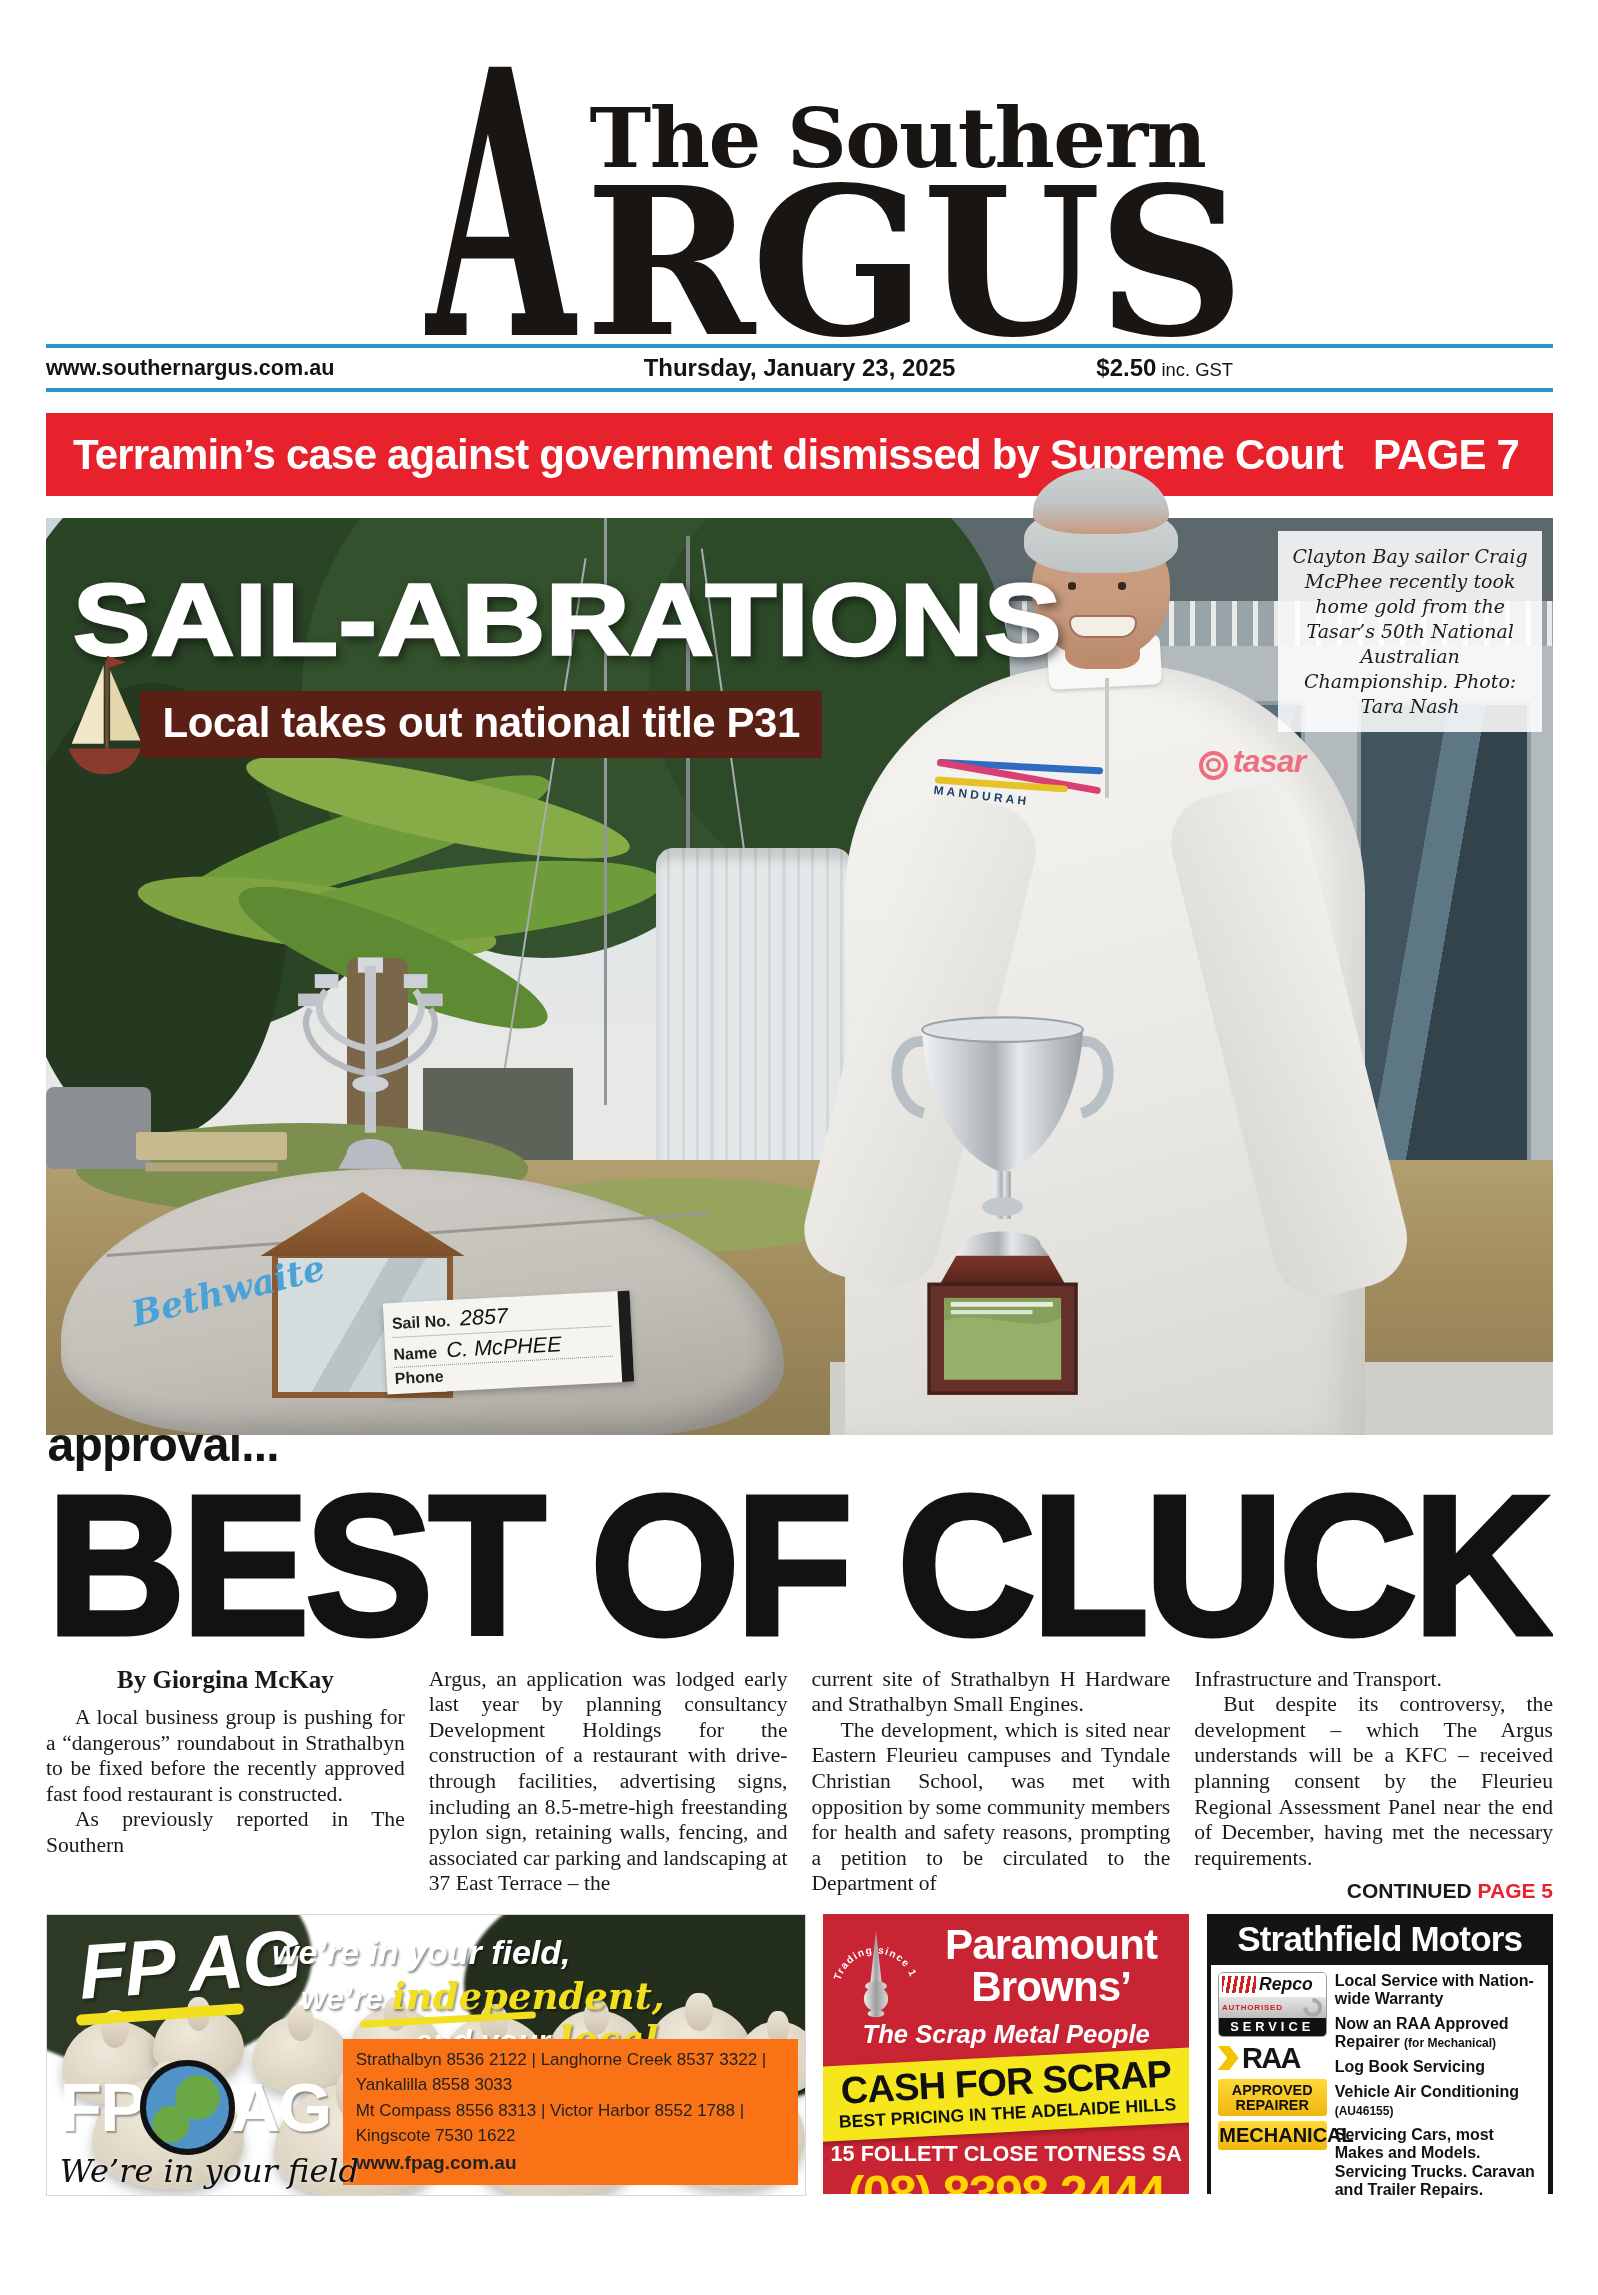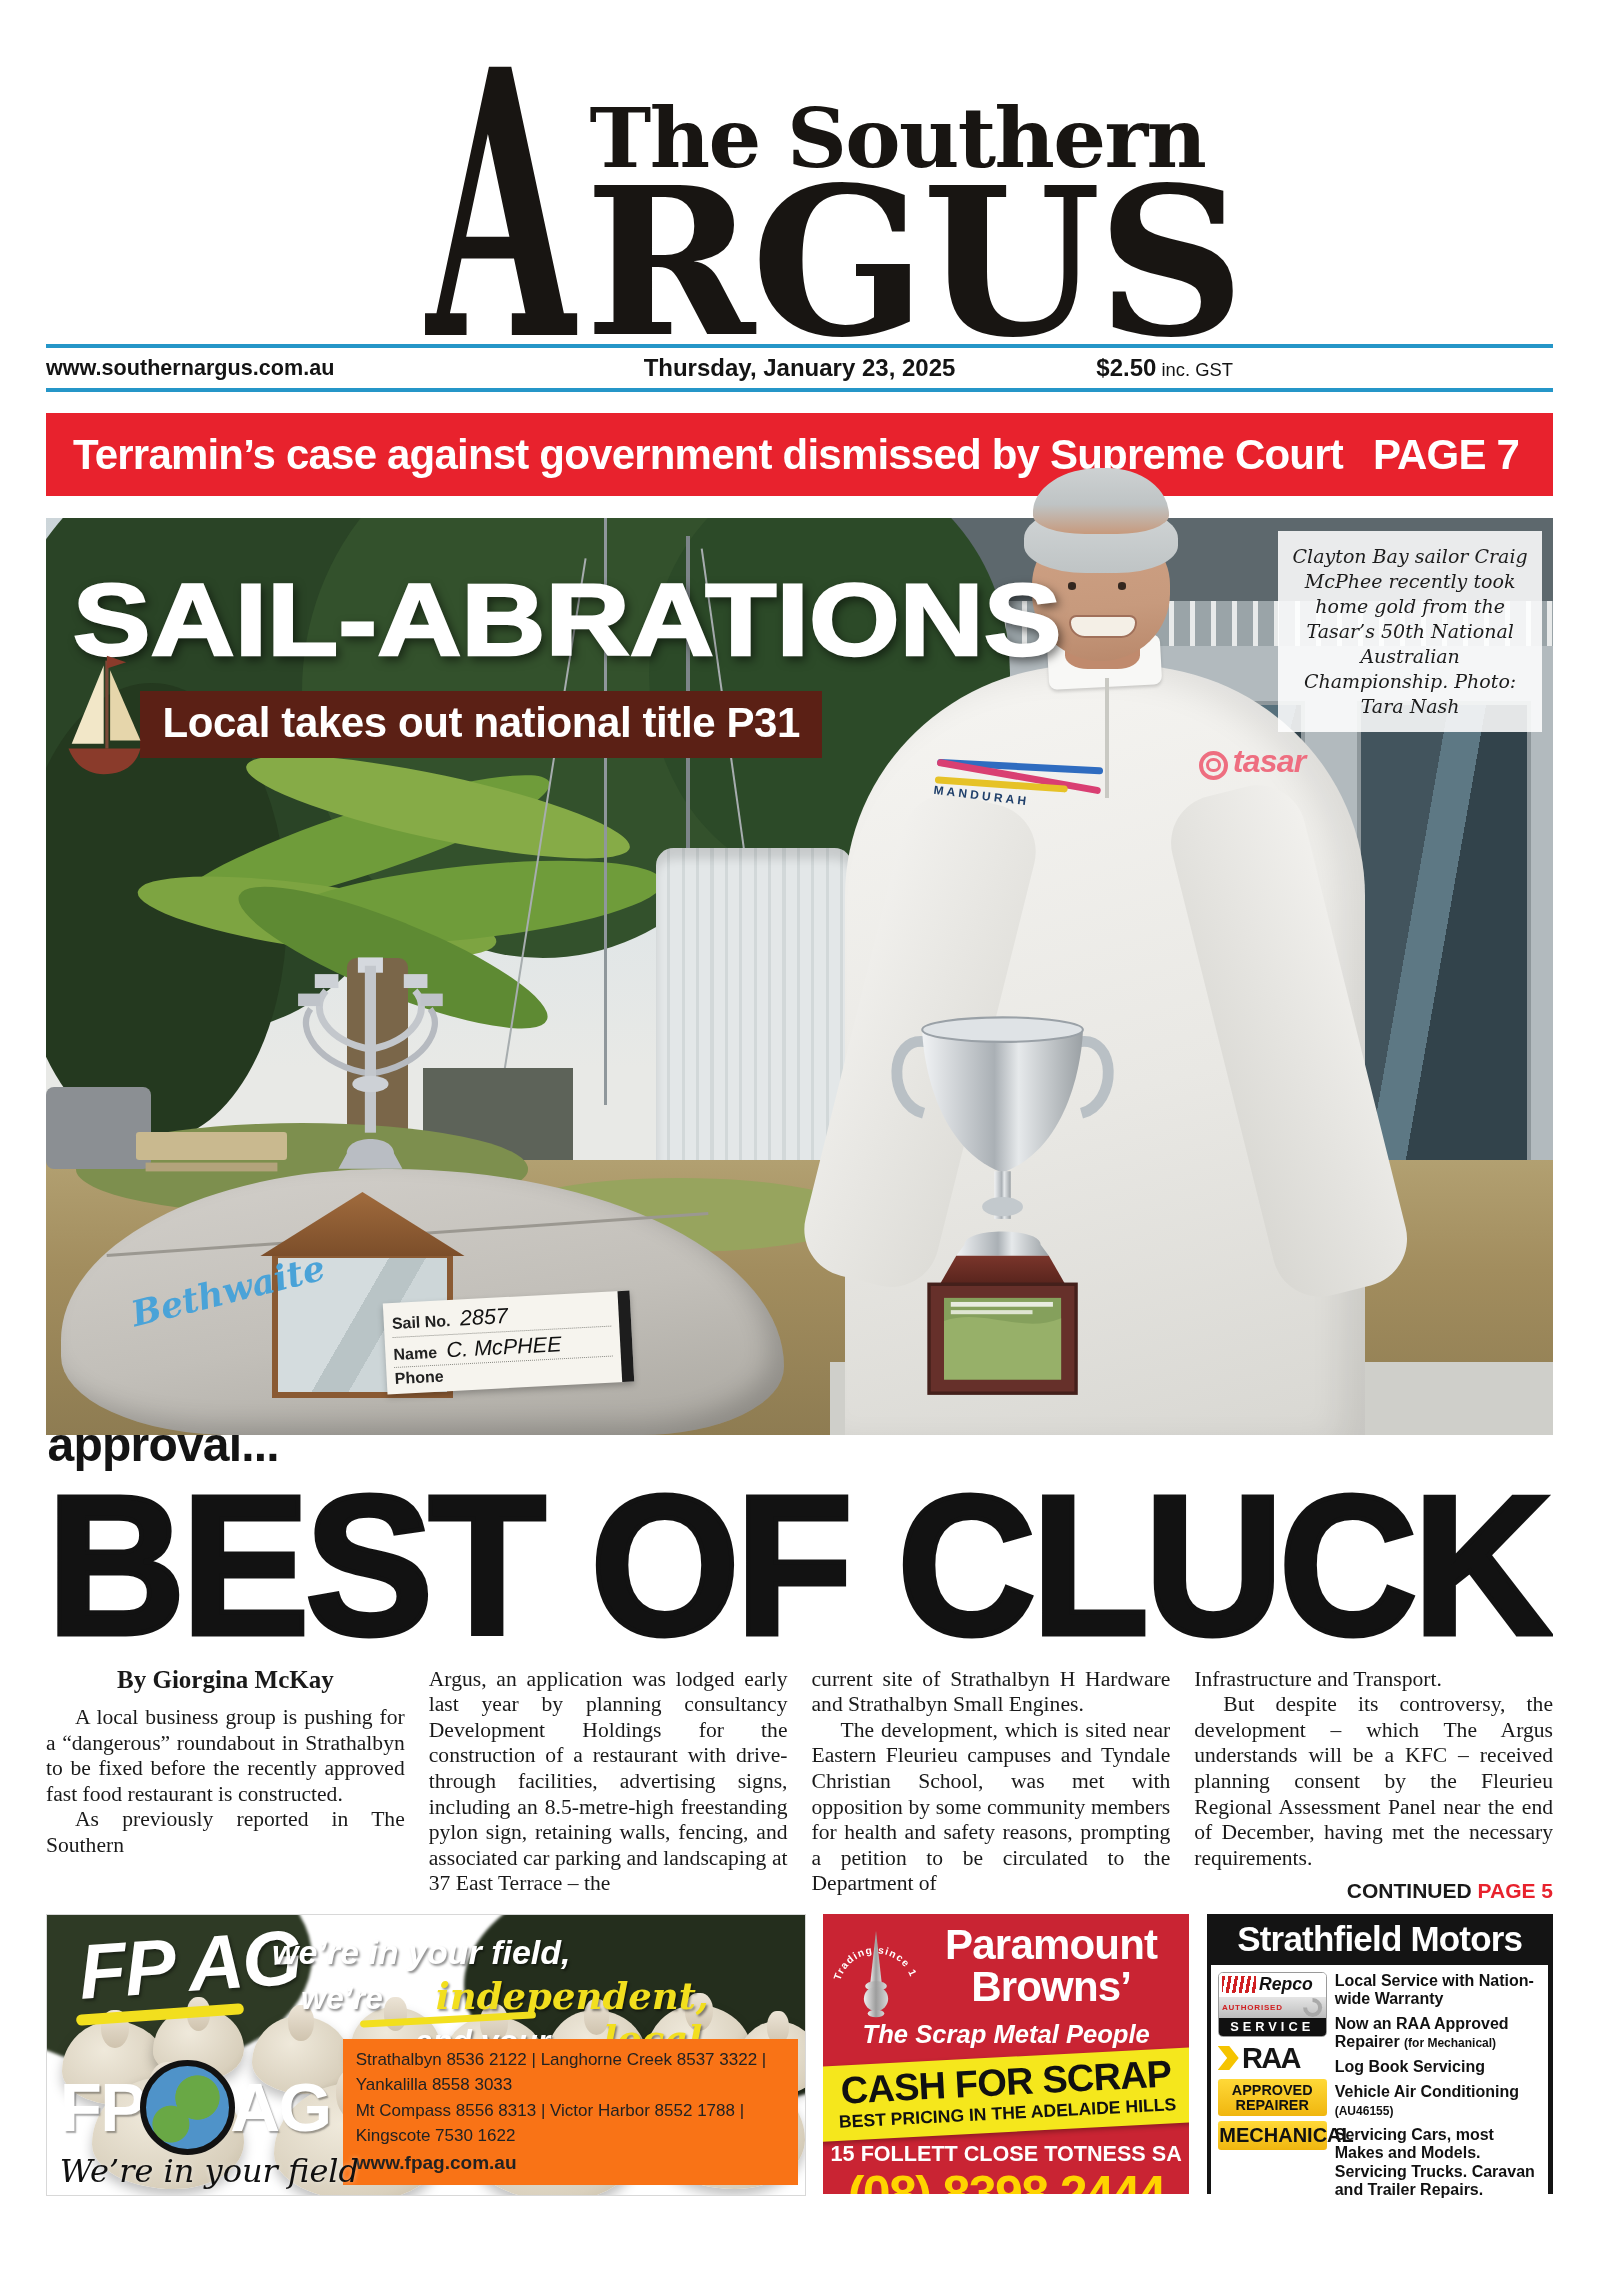--- a/index.html
+++ b/index.html
@@ -94,21 +94,21 @@
   .sheep .face{position:absolute;width:26%;height:46%;background:linear-gradient(#ece4d6,#cfc3ae);
          border-radius:45% 45% 50% 50%;top:-14%;left:37%;}
   .fp-script{position:absolute;top:4.8px;left:32px;font-size:77px;font-weight:bold;font-style:italic;
              color:#fff;transform:rotate(-4deg);letter-spacing:-1.6px;text-shadow:1.6px 2.4px 3.2px rgba(0,0,0,.4);}
   .fp-under{position:absolute;top:94px;left:29px;width:168px;height:11.2px;background:#f2df1e;
             transform:rotate(-4deg);border-radius:5.6px;}
   .fp-t1{position:absolute;top:17.6px;left:225px;font-size:34px;font-weight:bold;font-style:italic;color:#fff;
          text-shadow:1.6px 1.6px 2.4px rgba(0,0,0,.45);}
   .fp-t2{position:absolute;top:59px;left:254px;font-size:32px;font-weight:bold;font-style:italic;color:#fff;
          text-shadow:1.6px 1.6px 2.4px rgba(0,0,0,.45);}
-  .fp-t2 .yel,.fp-t3 .yel{font-family:"DejaVu Serif",serif;color:#f2df1e;font-size:37px;margin-left:44px;}
+  .fp-t2 .yel,.fp-t3 .yel{font-family:"DejaVu Serif",serif;color:#f2df1e;font-size:37px;}
   .fp-t3{position:absolute;top:102px;left:368px;font-size:32px;font-weight:bold;font-style:italic;color:#fff;
          text-shadow:1.6px 1.6px 2.4px rgba(0,0,0,.45);}
   .fp-u2{position:absolute;top:101px;left:313px;width:176px;height:7.2px;background:#f2df1e;transform:rotate(-3deg);border-radius:4px;}
   .fp-u3{position:absolute;top:149px;left:473px;width:96px;height:7.2px;background:#f2df1e;transform:rotate(-3deg);border-radius:4px;}
   .fp-logo{position:absolute;left:12.8px;bottom:40px;display:flex;align-items:center;z-index:5;}
   .fp-logo b{font-size:69px;color:#fff;font-weight:bold;letter-spacing:-1.6px;text-shadow:1.6px 1.6px 1.6px rgba(0,0,0,.35);}
   .globe{width:83px;height:83px;border-radius:50%;border:6.4px solid #121212;margin:0 -4.8px;
          background:radial-gradient(circle at 62% 38%,#69a845 0 30%,transparent 31%),
                     radial-gradient(circle at 30% 70%,#69a845 0 22%,transparent 23%),#4f93c9;}
   .fp-handw{position:absolute;left:12.8px;bottom:4.8px;font-family:"DejaVu Serif",serif;font-style:italic;

